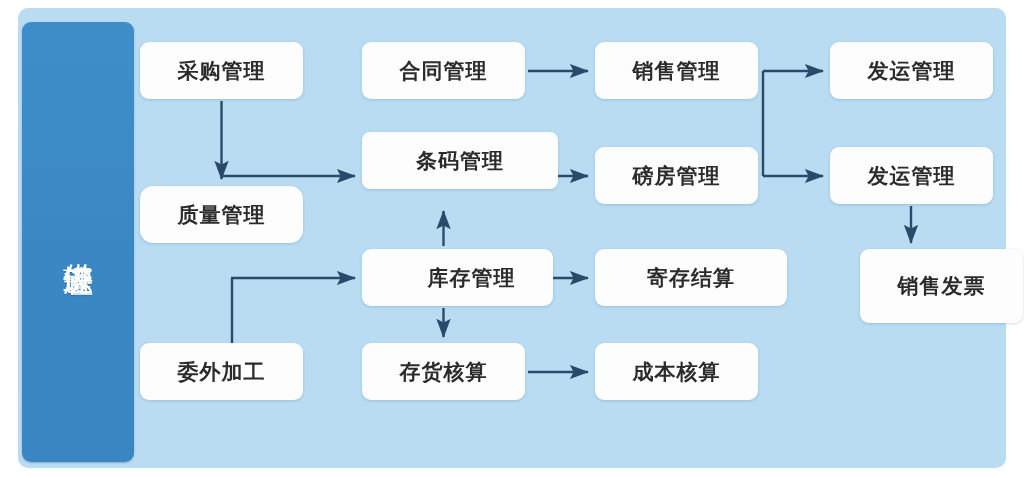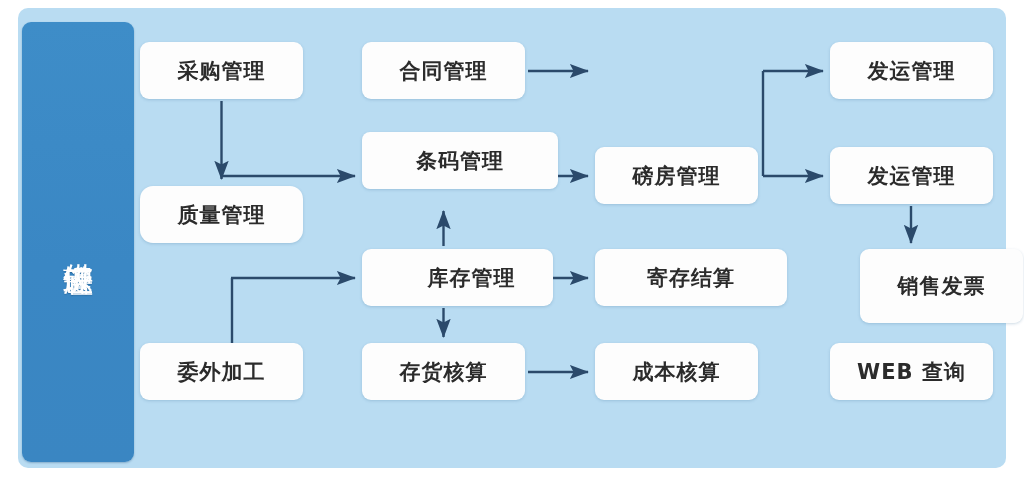--- a/index.html
+++ b/index.html
@@ -160,36 +160,36 @@
   <div class="node" style="left:362px;top:132px;width:196px;height:57px;border-radius:8px;">
     <span>条码管理</span>
   </div>
   <div class="node" style="left:362px;top:249px;width:163px;height:57px;padding-left:28px;">
     <span>库存管理</span>
   </div>
   <div class="node" style="left:362px;top:343px;width:163px;height:57px;">
     <span>存货核算</span>
   </div>
 
+  <div class="node" style="left:595px;top:42px;width:163px;height:57px;">
+    <span>销售管理</span>
+  </div>
   <div class="node" style="left:595px;top:147px;width:163px;height:57px;">
     <span>磅房管理</span>
   </div>
   <div class="node" style="left:595px;top:249px;width:192px;height:57px;">
     <span>寄存结算</span>
   </div>
   <div class="node" style="left:595px;top:343px;width:163px;height:57px;">
     <span>成本核算</span>
   </div>
 
   <div class="node" style="left:830px;top:42px;width:163px;height:57px;">
     <span>发运管理</span>
   </div>
   <div class="node" style="left:830px;top:147px;width:163px;height:57px;">
     <span>发运管理</span>
   </div>
   <div class="node" style="left:860px;top:249px;width:163px;height:74px;justify-content:center;">
     <span>销售发票</span>
   </div>
-  <div class="node" style="left:830px;top:343px;width:163px;height:57px;">
-    <span>WEB 查询</span>
-  </div>
 
 </div>
 
 </body></html>

